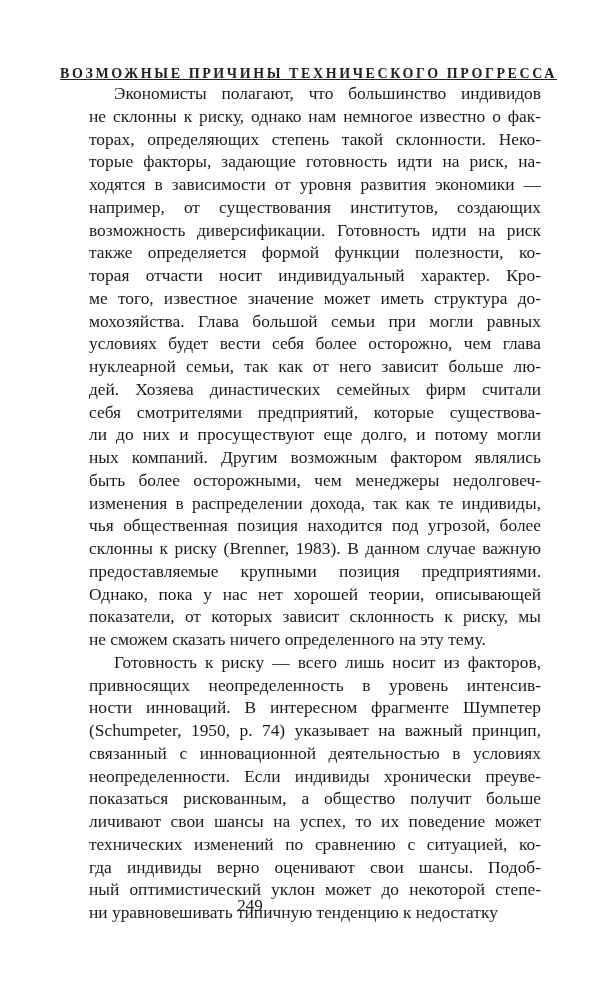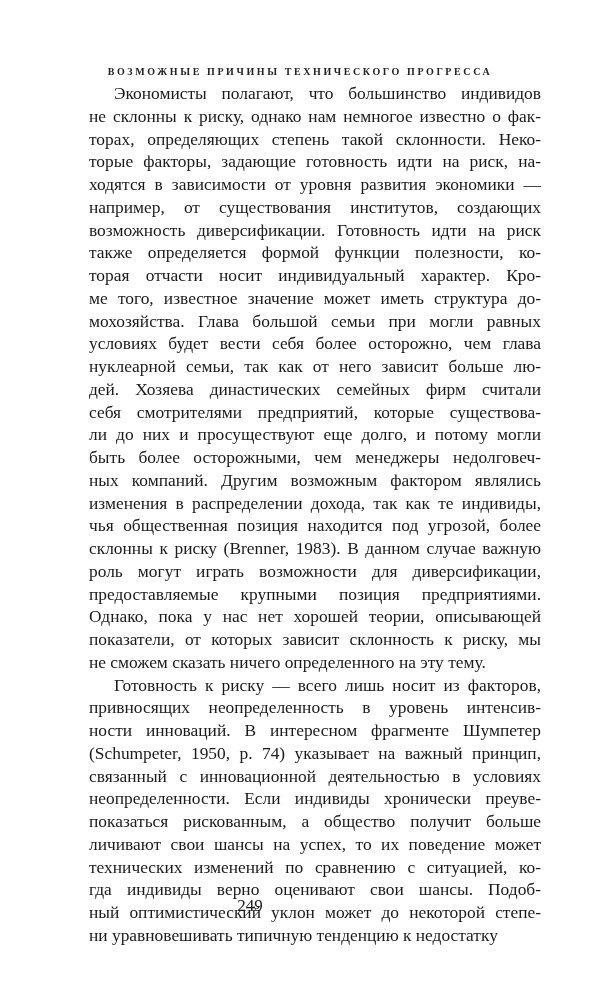--- a/index.html
+++ b/index.html
@@ -1,20 +1,20 @@
 <!DOCTYPE html>
 <html><head>
 <meta charset="utf-8">
 <style>
   html, body { margin: 0; padding: 0; background: #ffffff; }
   body { width: 600px; height: 982px; position: relative; overflow: hidden;
          font-family: "Liberation Serif", "DejaVu Serif", serif; color: #1a1a1a; }
   .running-head { position: absolute; left: 60px; width: 480px; top: 66px;
-                  text-align: center; font-size: 10px; letter-spacing: 2.6px;
-                  font-weight: bold; color: #222; white-space: nowrap; }
+                  font-size: 14px; letter-spacing: 2.6px;
+                  font-weight: bold; color: #222; white-space: nowrap; text-decoration: underline; }
   .body-text { position: absolute; left: 89px; width: 452px; top: 82px; }
   .line { display: block; height: 22.75px; line-height: 22.75px; font-size: 17.4px;
           white-space: nowrap; text-align: justify; text-align-last: justify; }
   .line.indent { padding-left: 25px; }
   .line.last { text-align-last: left; }
   .page-number { position: absolute; left: 0; width: 500px; top: 896px;
                  text-align: center; font-size: 17px; color: #1a1a1a; }
 </style>
 </head>
 <body>
@@ -32,26 +32,25 @@
       <span class="line">возможность диверсификации. Готовность идти на риск</span>
       <span class="line">также определяется формой функции полезности, ко-</span>
       <span class="line">торая отчасти носит индивидуальный характер. Кро-</span>
       <span class="line">ме того, известное значение может иметь структура до-</span>
       <span class="line">мохозяйства. Глава большой семьи при могли равных</span>
       <span class="line">условиях будет вести себя более осторожно, чем глава</span>
       <span class="line">нуклеарной семьи, так как от него зависит больше лю-</span>
       <span class="line">дей. Хозяева династических семейных фирм считали</span>
       <span class="line">себя смотрителями предприятий, которые существова-</span>
       <span class="line">ли до них и просуществуют еще долго, и потому могли</span>
+      <span class="line">ных компаний. Другим возможным фактором являлись</span>
       <span class="line">быть более осторожными, чем менеджеры недолговеч-</span>
-      <span class="line">ных компаний. Другим возможным фактором являлись</span>
       <span class="line">изменения в распределении дохода, так как те индивиды,</span>
       <span class="line">чья общественная позиция находится под угрозой, более</span>
       <span class="line">склонны к риску (Brenner, 1983). В данном случае важную</span>
-      <span class="line">роль могут играть возможности для диверсификации,</span>
       <span class="line">предоставляемые крупными позиция предприятиями.</span>
       <span class="line">Однако, пока у нас нет хорошей теории, описывающей</span>
       <span class="line">показатели, от которых зависит склонность к риску, мы</span>
       <span class="line last">не сможем сказать ничего определенного на эту тему.</span>
     </div>
     <div>
       <span class="line indent">Готовность к риску — всего лишь носит из факторов,</span>
       <span class="line">привносящих неопределенность в уровень интенсив-</span>
       <span class="line">ности инноваций. В интересном фрагменте Шумпетер</span>
       <span class="line">(Schumpeter, 1950, p. 74) указывает на важный принцип,</span>

